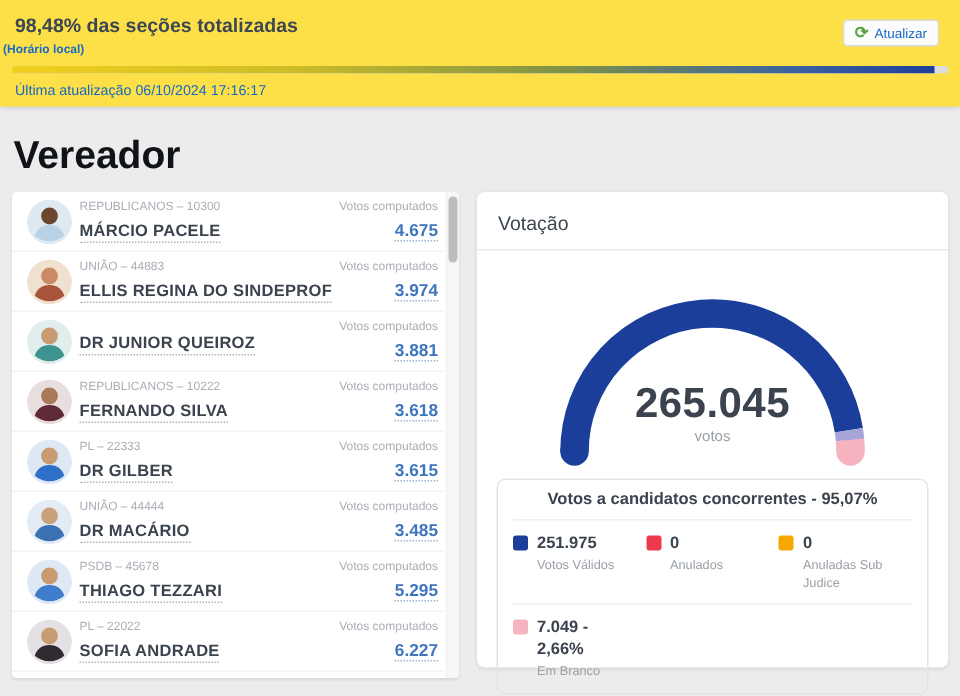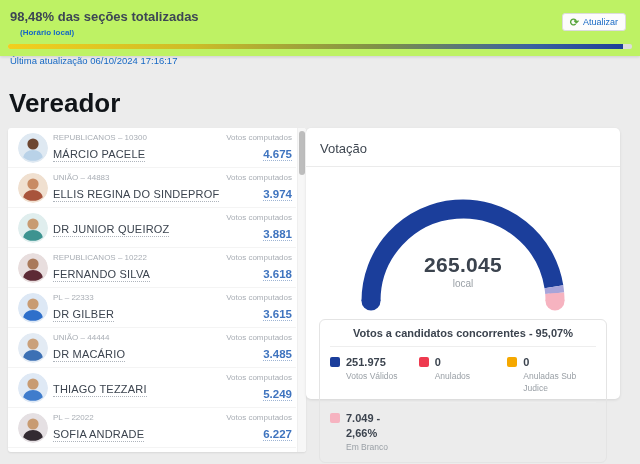--- a/index.html
+++ b/index.html
@@ -1,52 +1,52 @@
 <!DOCTYPE html>
 <html><head>
 <meta charset="utf-8">
 <style>
   * { box-sizing: border-box; margin: 0; padding: 0; }
   body { background:#e4e4e4; font-family:"Liberation Sans", sans-serif; }
   .stage { position:relative; width:640px; height:464px; background:#ececec; overflow:hidden; }
 
   
-  .header-card { position:absolute; top:0; left:0; width:640px; height:56px; background:#bef264; box-shadow:0 1px 3px rgba(0,0,0,.13); }
+  .header-card { position:absolute; top:0; left:0; width:640px; height:71px; background:#fde047; box-shadow:0 1px 3px rgba(0,0,0,.13); }
   .hdr-title { position:absolute; top:9px; left:10px; font-size:13px; font-weight:bold; color:#3d4654; }
-  .hdr-tz { position:absolute; top:28px; left:20px; font-size:8px; font-weight:bold; color:#1769c4; }
+  .hdr-tz { position:absolute; top:28px; left:2px; font-size:8px; font-weight:bold; color:#1769c4; }
   .refresh-btn { position:absolute; top:13px; right:14px; height:18px; padding:0 7px; background:#fcfcfc; border:1px solid #dcdcdc; border-radius:3px; font-size:9px; color:#1769c4; display:flex; align-items:center; gap:4px; cursor:pointer; font-family:inherit; }
   .refresh-icon { color:#58a53c; font-size:11px; line-height:1; font-weight:bold; }
   .progress-track { position:absolute; top:44px; left:8px; right:8px; height:5px; background:#dcdcdc; border-radius:2px; overflow:hidden; }
   .progress-fill { height:100%; background:linear-gradient(90deg,#f2cf1d 0%,#cdbd27 30%,#7f9147 60%,#3a62a0 85%,#1d3f99 100%); }
   .hdr-update { position:absolute; top:55px; left:10px; font-size:9.5px; color:#1769c4; }
 
   
   .page-title { position:absolute; top:88px; left:9px; font-size:26px; font-weight:800; color:#101418; }
 
   
   .left-panel { position:absolute; top:128px; left:8px; width:298px; height:324px; background:#fff; border-radius:3px; box-shadow:0 1px 2px rgba(0,0,0,.09); }
   .cand-list { position:absolute; top:0; left:0; right:10px; bottom:0; overflow:hidden; }
   .cand-row { display:flex; align-items:center; height:40px; padding:0 4px 0 10px; gap:5px; cursor:pointer; border-bottom:1px solid #f4f4f4; }
   .avatar { width:30px; height:30px; border-radius:50%; overflow:hidden; flex:0 0 30px; }
   .avatar svg { display:block; }
   .cand-mid { flex:1; min-width:0; }
   .cand-party { font-size:8px; color:#a9aeb5; margin-bottom:2px; white-space:nowrap; }
-  .cand-name { font-size:11px; font-weight:normal; color:#3b434e; display:inline-block; border-bottom:1px dotted #aeb4bc; padding-bottom:1px; letter-spacing:.2px; white-space:nowrap; }
+  .cand-name { font-size:11px; font-weight:bold; color:#3b434e; display:inline-block; border-bottom:1px dotted #aeb4bc; padding-bottom:1px; letter-spacing:.2px; white-space:nowrap; }
   .cand-right { text-align:right; white-space:nowrap; }
   .votes-label { font-size:8px; color:#a9aeb5; margin-bottom:2px; }
   .votes-value { font-size:11.5px; font-weight:bold; color:#3f74bf; display:inline-block; border-bottom:1px dotted #9db4d4; }
   .scrollbar { position:absolute; top:0; right:0; width:9px; height:100%; background:#f7f7f7; border-left:1px solid #efefef; border-radius:0 3px 3px 0; }
   .scroll-thumb { position:absolute; top:3px; left:1px; width:6px; height:44px; background:#bdbdbd; border-radius:3px; cursor:pointer; }
 
   
-  .right-panel { position:absolute; top:128px; left:306px; width:314px; height:271px; background:#fff; border-radius:5px; box-shadow:0 1px 3px rgba(0,0,0,.1); }
+  .right-panel { position:absolute; top:128px; left:318px; width:314px; height:317px; background:#fff; border-radius:5px; box-shadow:0 1px 3px rgba(0,0,0,.1); }
   .votacao-title { padding:13px 14px 10px; font-size:13px; color:#3f4751; border-bottom:1px solid #ebebeb; }
   .gauge-wrap { position:relative; width:240px; height:132px; margin:12px auto 4px; }
   .gauge-center { position:absolute; left:0; right:0; top:74px; text-align:center; }
-  .gauge-value { font-size:21px; font-weight:bold; color:#3b434e; letter-spacing:.3px; }
+  .gauge-value { font-size:28px; font-weight:bold; color:#3b434e; letter-spacing:.3px; }
   .gauge-label { font-size:10px; color:#9aa0a6; margin-top:1px; }
 
   .legend-box { margin:8px 13px 12px; border:1px solid #e4e4e4; border-radius:6px; padding:7px 10px 9px; }
   .legend-title { text-align:center; font-size:11px; font-weight:bold; color:#3b434e; padding-bottom:7px; border-bottom:1px solid #eee; }
   .legend-row { display:grid; grid-template-columns:1fr 1fr 1fr; padding-top:8px; }
   .legend-row2 { border-top:1px solid #eee; margin-top:8px; }
   .li-top { display:flex; gap:6px; align-items:flex-start; }
   .li-swatch { width:10px; height:10px; border-radius:2px; margin-top:2px; flex:0 0 10px; }
   .li-value { font-size:11px; font-weight:bold; color:#3b434e; max-width:58px; line-height:1.3; }
   .li-label { font-size:8.5px; color:#9aa0a6; margin:2px 0 0 16px; line-height:1.35; max-width:70px; }
@@ -182,25 +182,26 @@
 
   <div class="cand-row">
     <span class="avatar">
             <svg width="30" height="30" viewBox="0 0 30 30">
        <circle cx="15" cy="15" r="15" fill="#dfe9f5"></circle>
        <circle cx="15" cy="11" r="5.6" fill="#c89b72"></circle>
        <path d="M15 17c-5.2 0-8.8 3.1-9.8 7.2a15 15 0 0 0 19.6 0C23.8 20.1 20.2 17 15 17z" fill="#3f7ccc"></path>
      </svg>
           </span>
     <span class="cand-mid">
+      <div class="cand-party">PSDB – 45678</div>
       <span class="cand-name">THIAGO TEZZARI</span>
     </span>
     <span class="cand-right">
       <div class="votes-label">Votos computados</div>
-      <span class="votes-value">5.249</span>
+      <span class="votes-value">5.295</span>
     </span>
   </div>
 
   <div class="cand-row">
     <span class="avatar">
             <svg width="30" height="30" viewBox="0 0 30 30">
        <circle cx="15" cy="15" r="15" fill="#e5e0e3"></circle>
        <circle cx="15" cy="11" r="5.6" fill="#c89b72"></circle>
        <path d="M15 17c-5.2 0-8.8 3.1-9.8 7.2a15 15 0 0 0 19.6 0C23.8 20.1 20.2 17 15 17z" fill="#322a31"></path>
      </svg>
@@ -225,21 +226,21 @@
     <div class="gauge-wrap">
       <svg id="gauge-svg" width="240" height="132" viewBox="0 0 240 132">
           <circle cx="28" cy="122" r="9.5" fill="#1b3e9b"></circle>
           <circle cx="212" cy="122" r="9.5" fill="#f6b3c0"></circle>
           <path d="M28 122 A92 92 0 0 1 210.9 107.81" stroke="#1b3e9b" stroke-width="19" fill="none"></path>
           <path d="M210.9 107.81 A92 92 0 0 1 211.68 114.32" stroke="#a7a4d9" stroke-width="19" fill="none"></path>
           <path d="M211.68 114.32 A92 92 0 0 1 212 122" stroke="#f6b3c0" stroke-width="19" fill="none"></path>
         </svg>
       <div class="gauge-center">
         <div class="gauge-value">265.045</div>
-        <div class="gauge-label">local</div>
+        <div class="gauge-label">votos</div>
       </div>
     </div>
     <div class="legend-box">
       <div class="legend-title">Votos a candidatos concorrentes - 95,07%</div>
       <div class="legend-row" id="legend-row-1">
   <div class="legend-item">
     <div class="li-top">
       <span class="li-swatch" style="background: rgb(27, 62, 155);"></span>
       <span class="li-value">251.975</span>
     </div>

